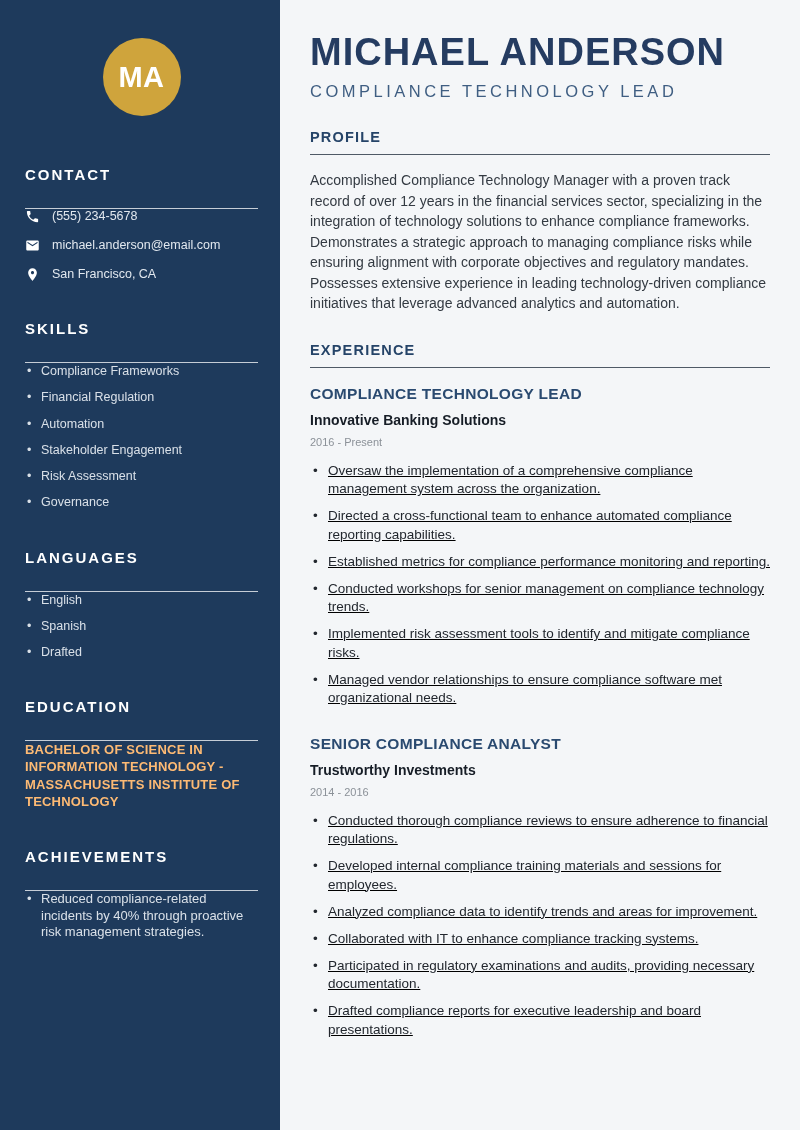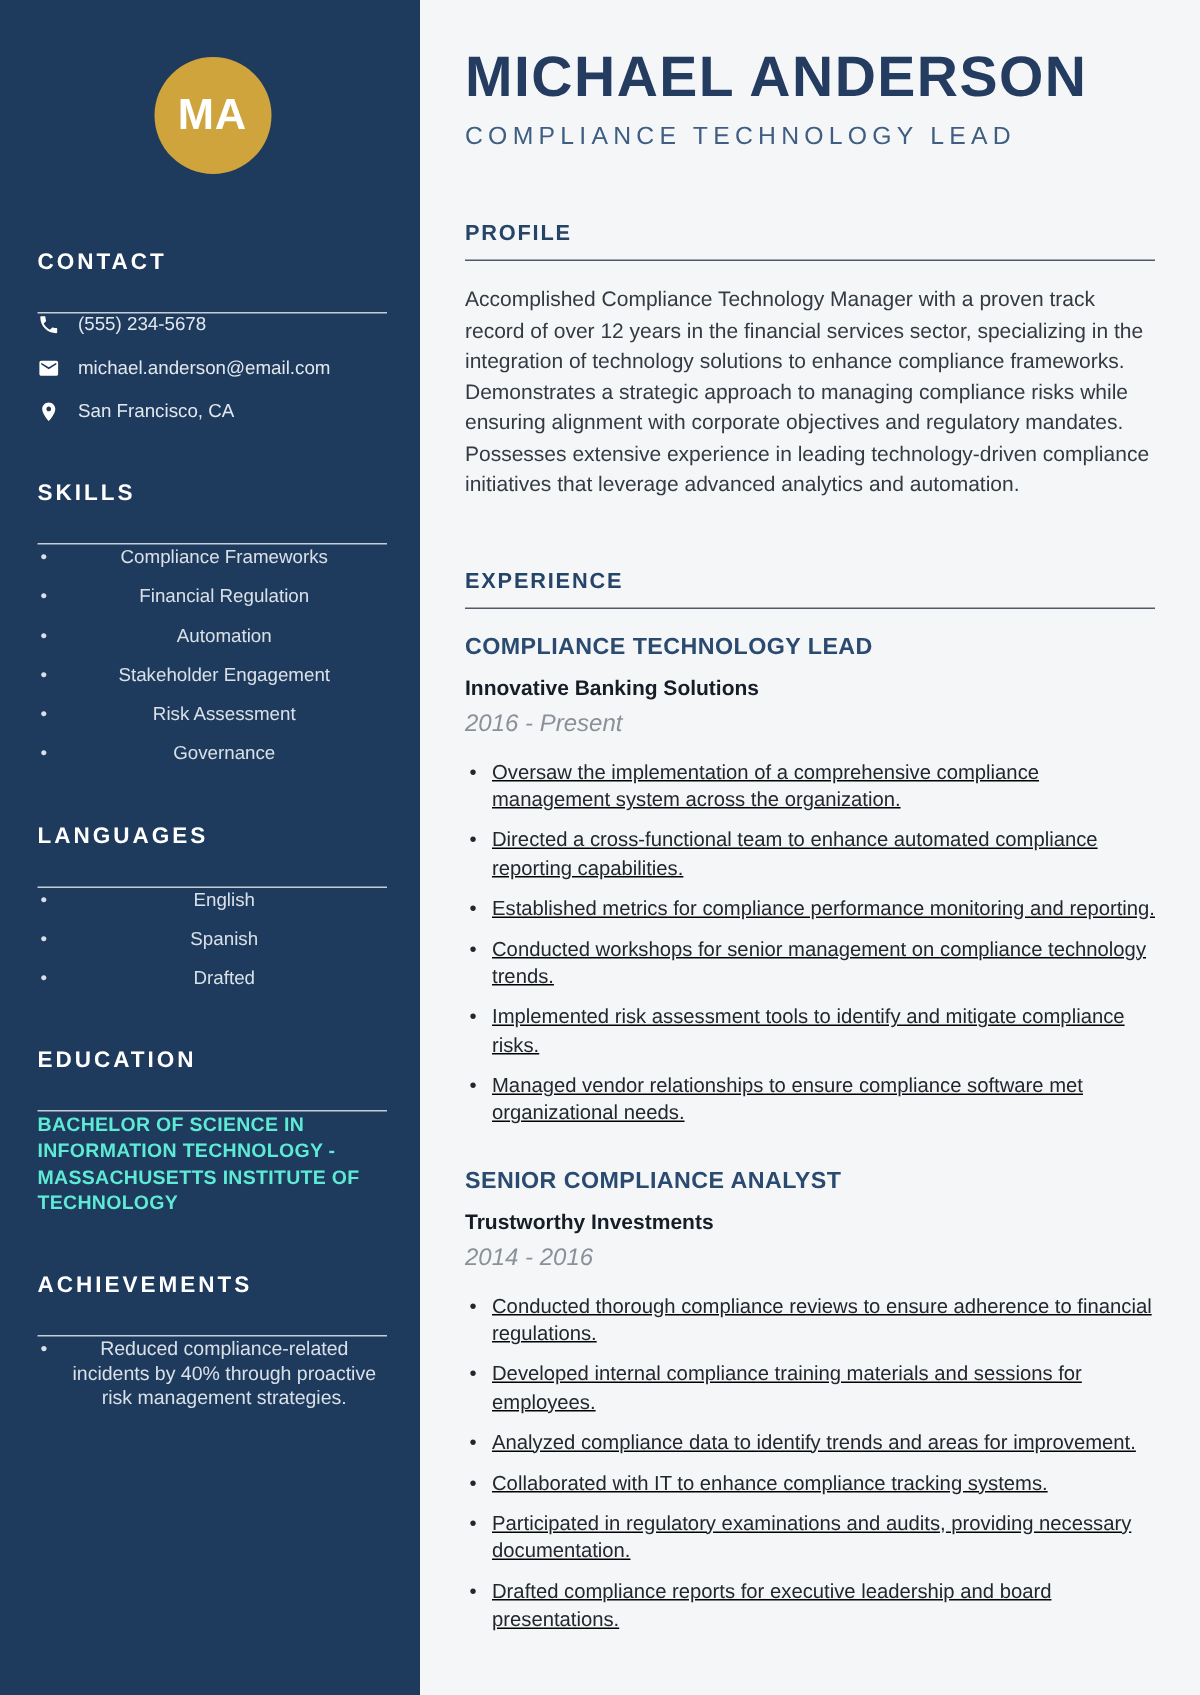--- a/index.html
+++ b/index.html
@@ -59,34 +59,33 @@
   }
   .contact-item svg { flex: 0 0 15px; width: 15px; height: 15px; fill: #ffffff; }
   ul.s-list { list-style: none; }
   ul.s-list li {
     position: relative;
     padding-left: 16px;
     font-size: 12.5px;
     color: #d9e0e8;
     margin-bottom: 10px;
     line-height: 1.3;
-    text-align: center;
   }
   ul.s-list li::before {
     content: "\2022";
     position: absolute;
     left: 2px;
     top: 0;
     color: #d9e0e8;
   }
   ul.s-list.wide li { margin-bottom: 12px; font-size: 13px; line-height: 1.28; }
   .degree {
     font-size: 13px;
     font-weight: bold;
-    color: #5eead4;
+    color: #fdba74;
     text-transform: uppercase;
     line-height: 1.32;
     letter-spacing: 0.2px;
   }
 
   
   .main {
     flex: 1;
     background: #f4f6f8;
     padding: 33px 30px 30px 30px;
@@ -97,21 +96,21 @@
     font-weight: bold;
     letter-spacing: 1px;
     line-height: 1;
   }
   .subtitle {
     color: #3f5e82;
     font-size: 16.5px;
     letter-spacing: 3.5px;
     margin-top: 11px;
   }
-  .m-section { margin-top: 47px; }
+  .m-section { margin-top: 28px; }
   .m-heading {
     color: #254468;
     font-size: 14.5px;
     font-weight: bold;
     letter-spacing: 1.2px;
     padding-bottom: 9px;
     border-bottom: 1px solid #4f5a66;
     margin-bottom: 15px;
   }
   .profile-text {
@@ -129,22 +128,21 @@
     margin-bottom: 9px;
   }
   .job-company {
     color: #161d26;
     font-size: 14px;
     font-weight: bold;
     margin-bottom: 8px;
   }
   .job-dates {
     color: #8b9198;
-    font-size: 16px;
-    font-style: italic;
+    font-size: 11px;
     margin-bottom: 14px;
   }
   ul.m-list { list-style: none; text-decoration: underline; }
   ul.m-list li {
     position: relative;
     padding-left: 18px;
     font-size: 13.5px;
     color: #22272e;
     line-height: 18.5px;
     margin-bottom: 8.5px;

